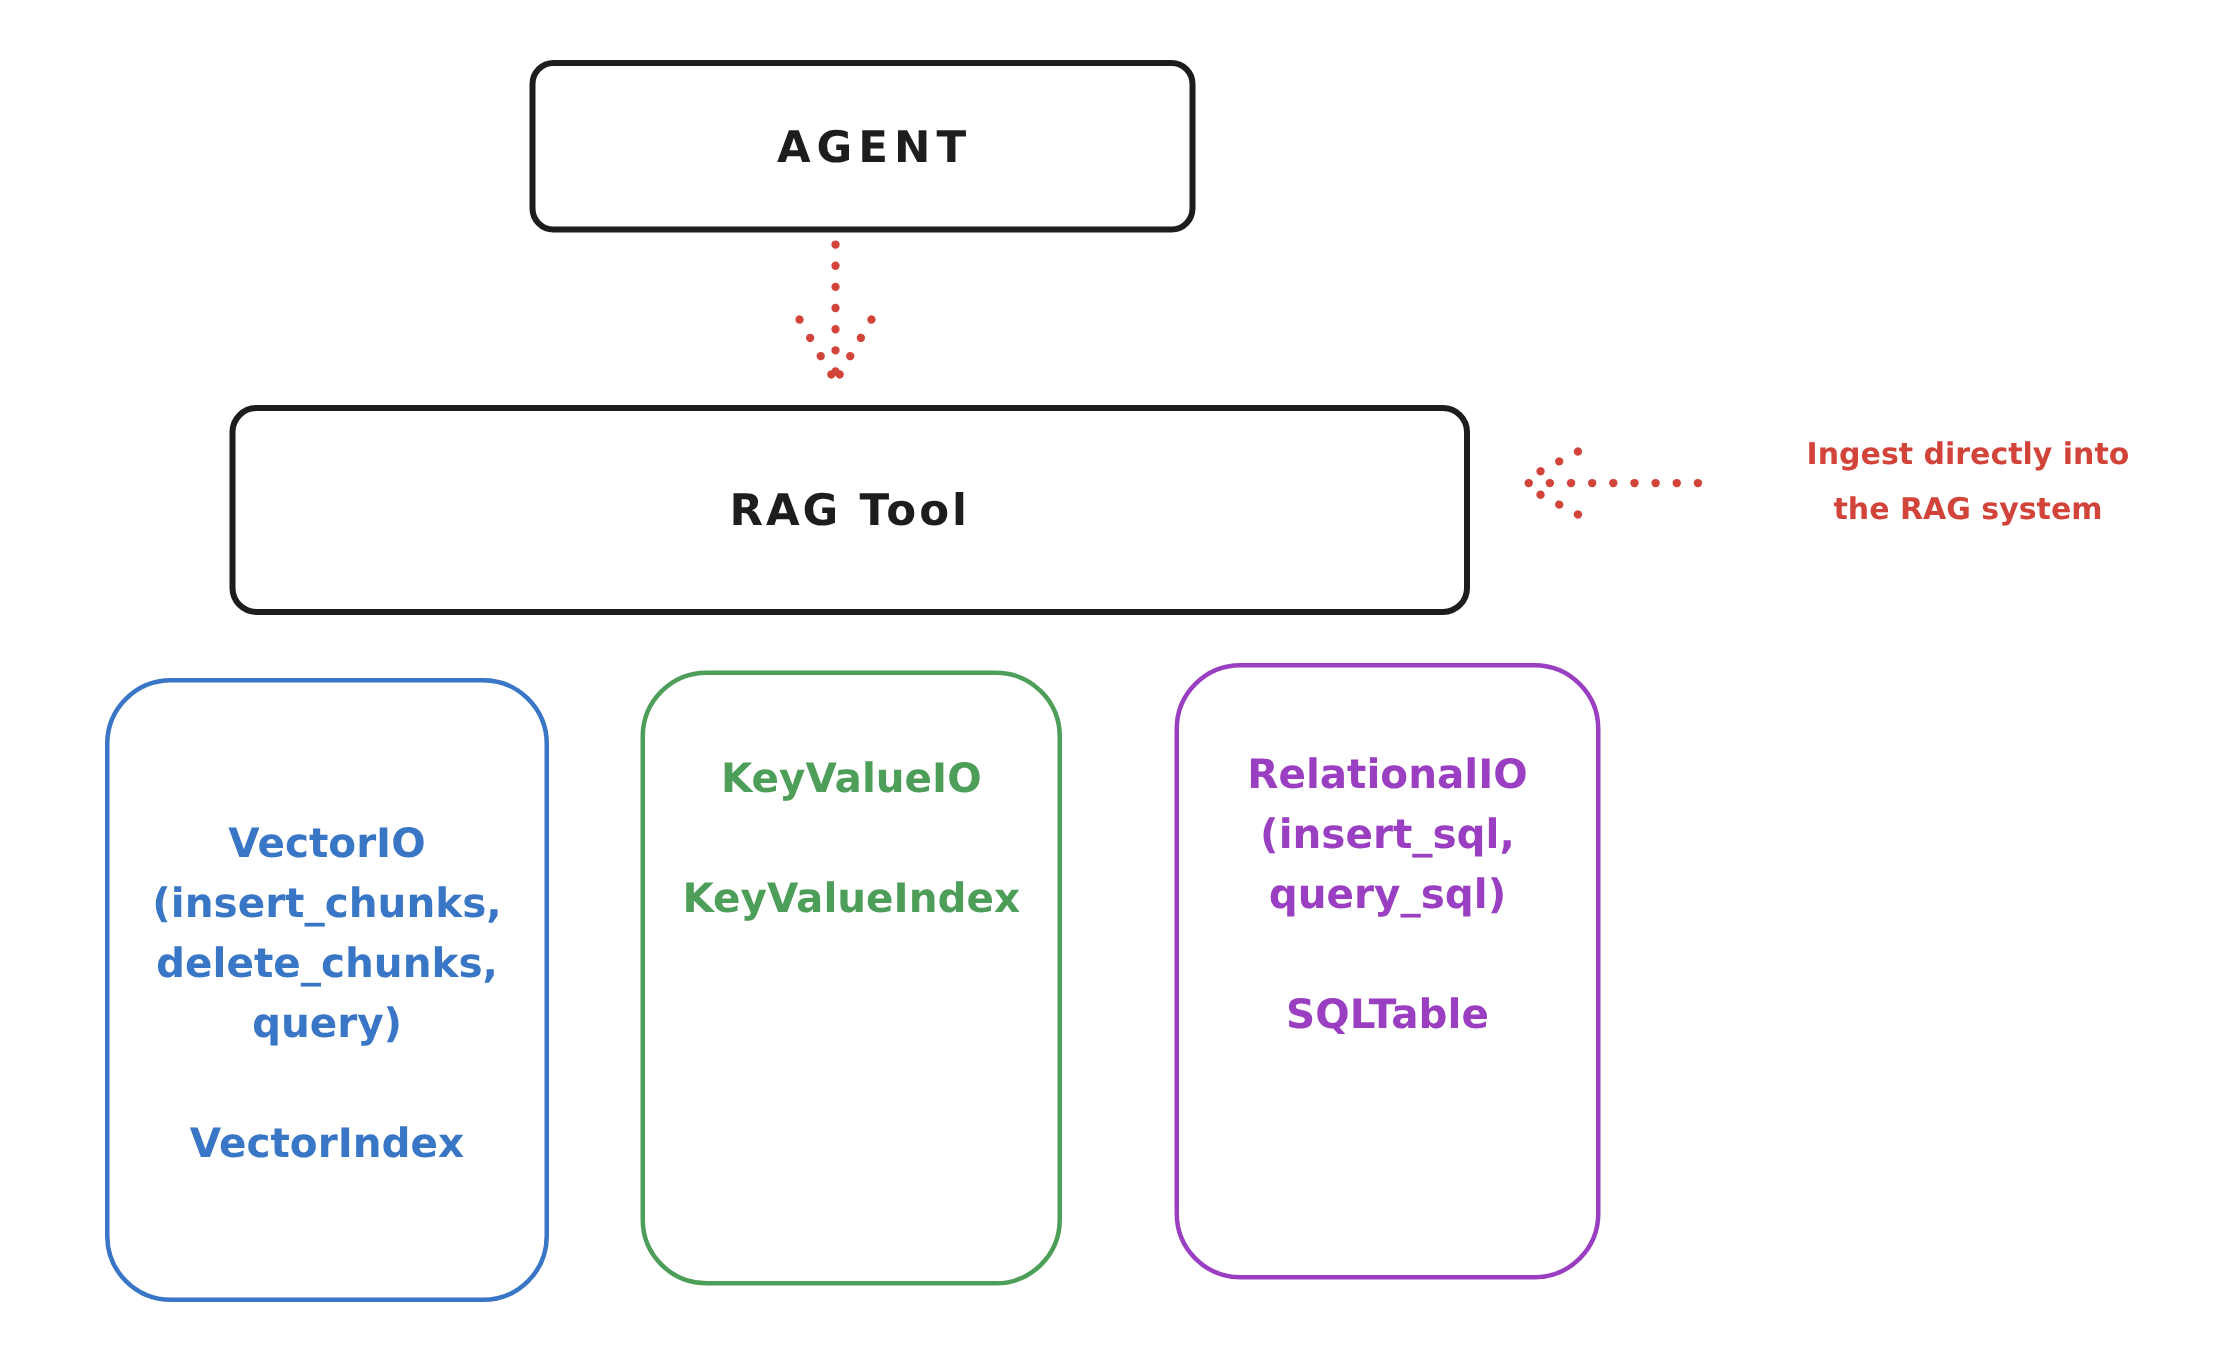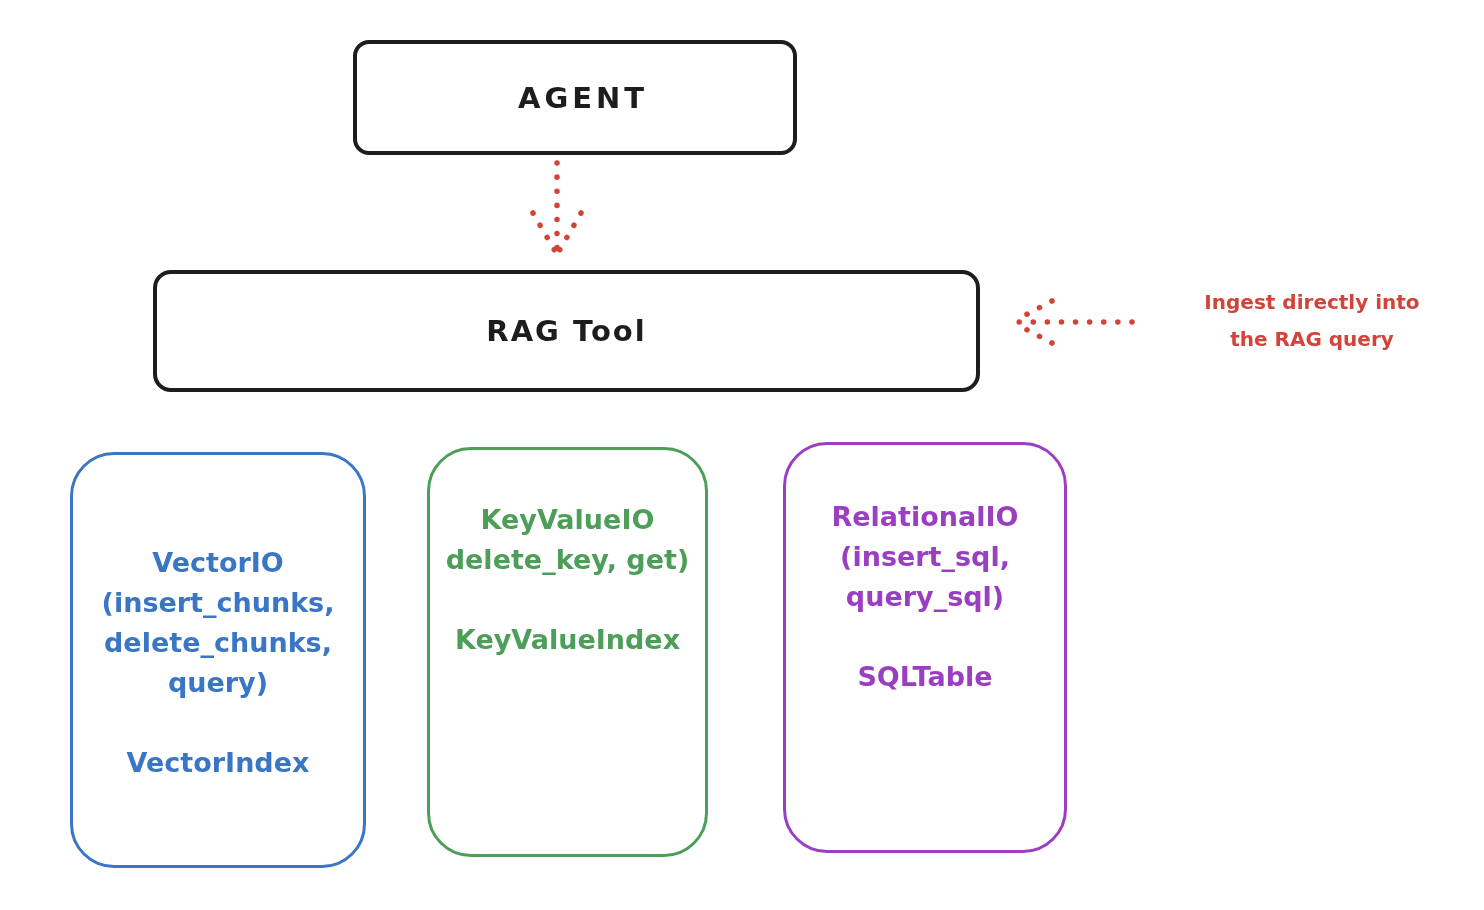--- a/index.html
+++ b/index.html
@@ -30,21 +30,21 @@
     top: 40px;
     width: 444px;
     height: 115px;
     border-radius: 16px;
     padding-left: 16px;
   }
   .node-rag {
     left: 153px;
     top: 270px;
     width: 827px;
-    height: 122px;
+    height: 140px;
   }
   .node-label {
     font-size: 29px;
     font-weight: bold;
     color: var(--ink, #1d1d1d);
     letter-spacing: 2px;
     white-space: nowrap;
   }
   .node-agent .node-label {
     letter-spacing: 4px;
@@ -139,37 +139,36 @@
   </div>
 
   <svg class="arrow" style="left:1000px; top:294px;" width="140" height="60" viewBox="0 0 140 60">
     <path d="M132 28 L18 28"></path>
     <path d="M52 7 L16 26"></path>
     <path d="M52 49 L16 30"></path>
   </svg>
 
   <div class="annotation">
     <div>Ingest directly into</div>
-    <div>the RAG query</div>
+    <div>the RAG system</div>
   </div>
 
   <div class="backend backend-vector">
     <div class="lines">
         <div>VectorIO</div>
         <div>(insert_chunks,</div>
         <div>delete_chunks,</div>
         <div>query)</div>
       </div>
     <div class="index-label">VectorIndex</div>
   </div>
 
   <div class="backend backend-keyvalue">
     <div class="lines">
         <div>KeyValueIO</div>
-        <div>delete_key, get)</div>
       </div>
     <div class="index-label">KeyValueIndex</div>
   </div>
 
   <div class="backend backend-relational">
     <div class="lines">
         <div>RelationalIO</div>
         <div>(insert_sql,</div>
         <div>query_sql)</div>
       </div>

